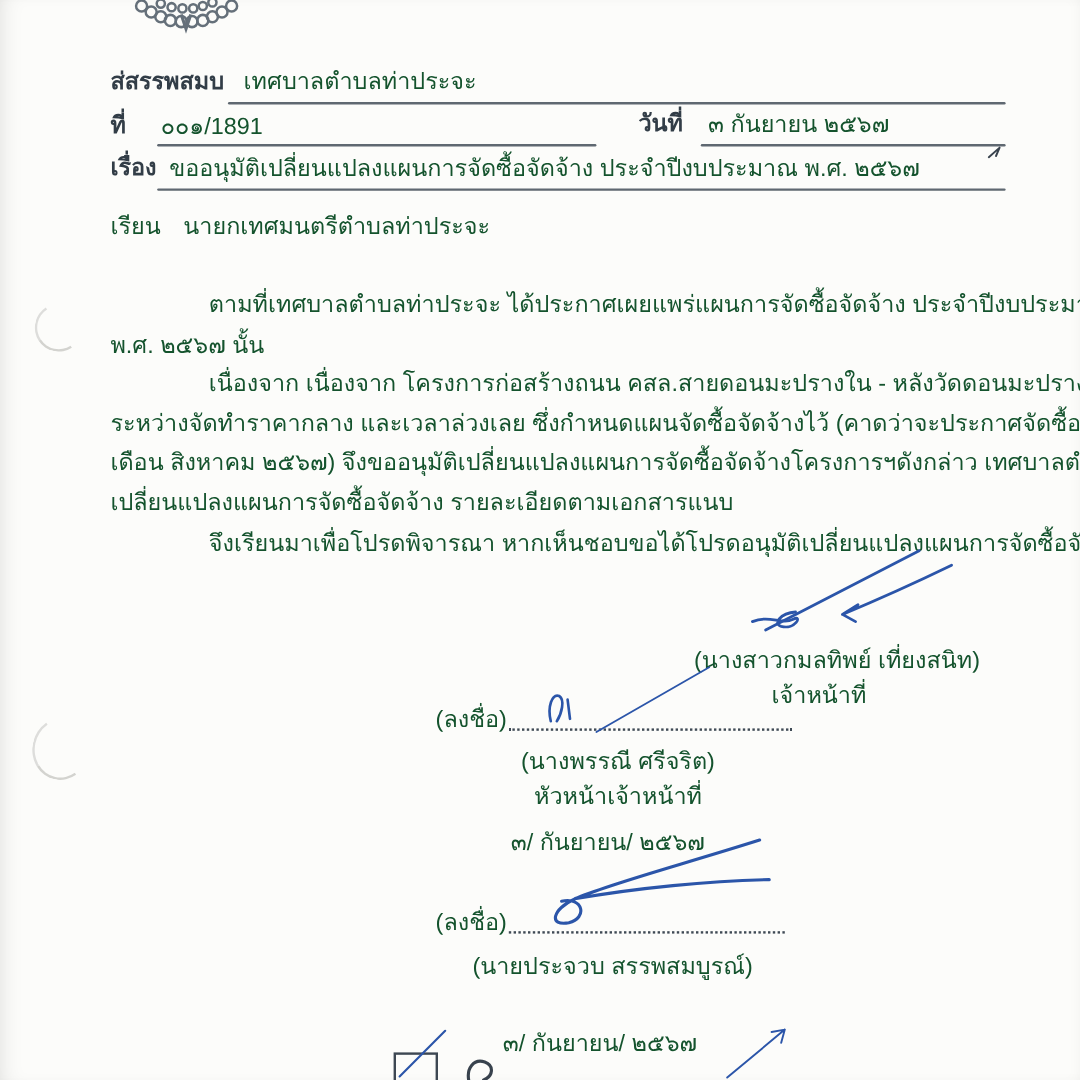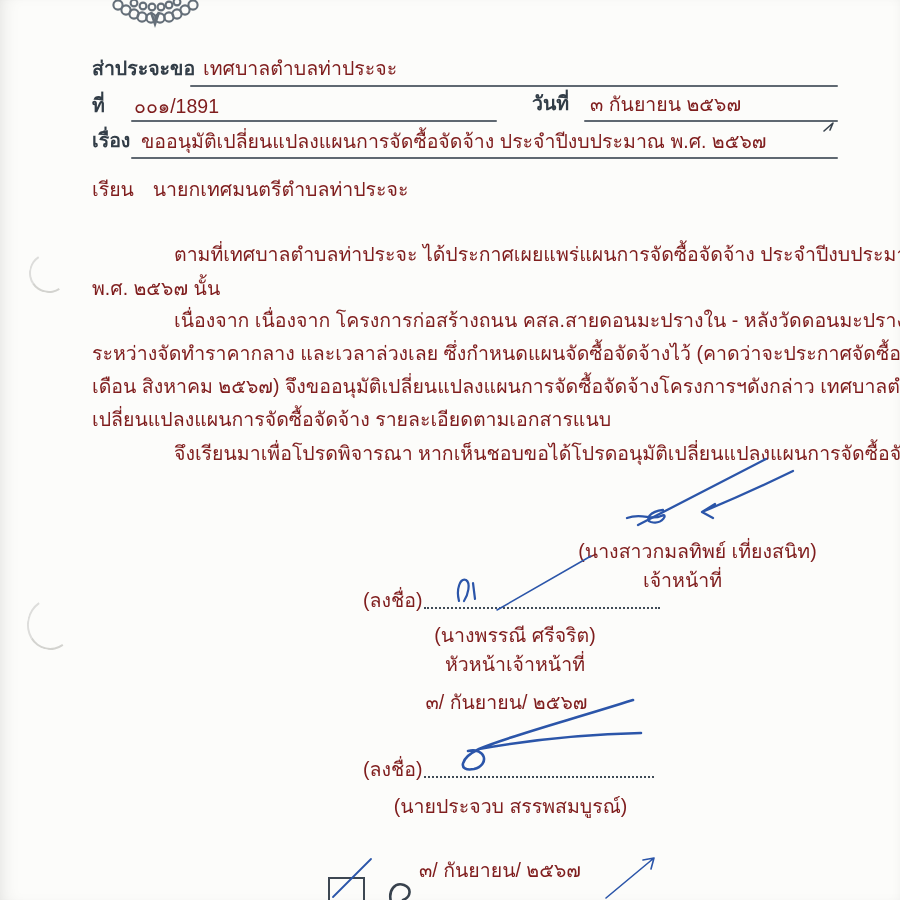--- a/index.html
+++ b/index.html
@@ -8,21 +8,21 @@
     background:#e9e9e7;
     font-family:"Liberation Sans",sans-serif;
   }
   .page{
     position:relative;width:900px;height:900px;overflow:hidden;
     background:#fcfcfa;
     box-shadow:inset 12px 0 22px -16px rgba(0,0,0,.18), inset -6px 0 14px -10px rgba(0,0,0,.08);
     color:#3c4650;
   }
   .abs{position:absolute;white-space:nowrap;}
-  .t{font-size:19.5px;line-height:1.25;color:#7f1d1d;}
+  .t{font-size:19.5px;line-height:1.25;color:#14532d;}
   .lbl{font-weight:bold;color:#323d47;}
   .rule{position:absolute;height:2px;background:#49535d;opacity:.88;border-radius:1px;}
   .dots{position:absolute;border-bottom:2.6px dotted #3f4a55;}
   .ctr{text-align:center;}
   .holepunch{
     position:absolute;border-radius:50%;
     border:2.5px solid transparent;
     border-left-color:#dddddb;border-bottom-color:#d3d3cf;
     transform:rotate(12deg);
   }
@@ -55,21 +55,21 @@
       <circle cx="63" cy="11" r="3.4"></circle>
       <circle cx="71" cy="9" r="3.4"></circle>
       <circle cx="79" cy="6" r="3.4"></circle>
       <path d="M53,16 L57,28 L61,16" stroke-width="2.6"></path>
     </g>
   </svg>
 
   <div class="holepunch" style="left:29px;top:253px;width:36px;height:36px;"></div>
   <div class="holepunch" style="left:27px;top:598px;width:44px;height:48px;"></div>
 
-  <div class="abs t lbl" style="left:92px;top:56px;">ส่าประจะขอ</div>
+  <div class="abs t lbl" style="left:92px;top:56px;">ส่สรรพสมบ</div>
   <div class="abs t" style="left:203px;top:56px;">เทศบาลตำบลท่าประจะ</div>
   <div class="rule" style="left:190px;top:85px;width:648px;"></div>
 
   <div class="abs t lbl" style="left:92px;top:93px;">ที่</div>
   <div class="abs t" style="left:134px;top:94px;">๐๐๑/1891</div>
   <div class="rule" style="left:131px;top:120px;width:366px;"></div>
 
   <div class="abs t lbl" style="left:532px;top:91px;">วันที่</div>
   <div class="abs t" style="left:590px;top:92px;">๓ กันยายน ๒๕๖๗</div>
   <div class="rule" style="left:584px;top:120px;width:254px;"></div>

